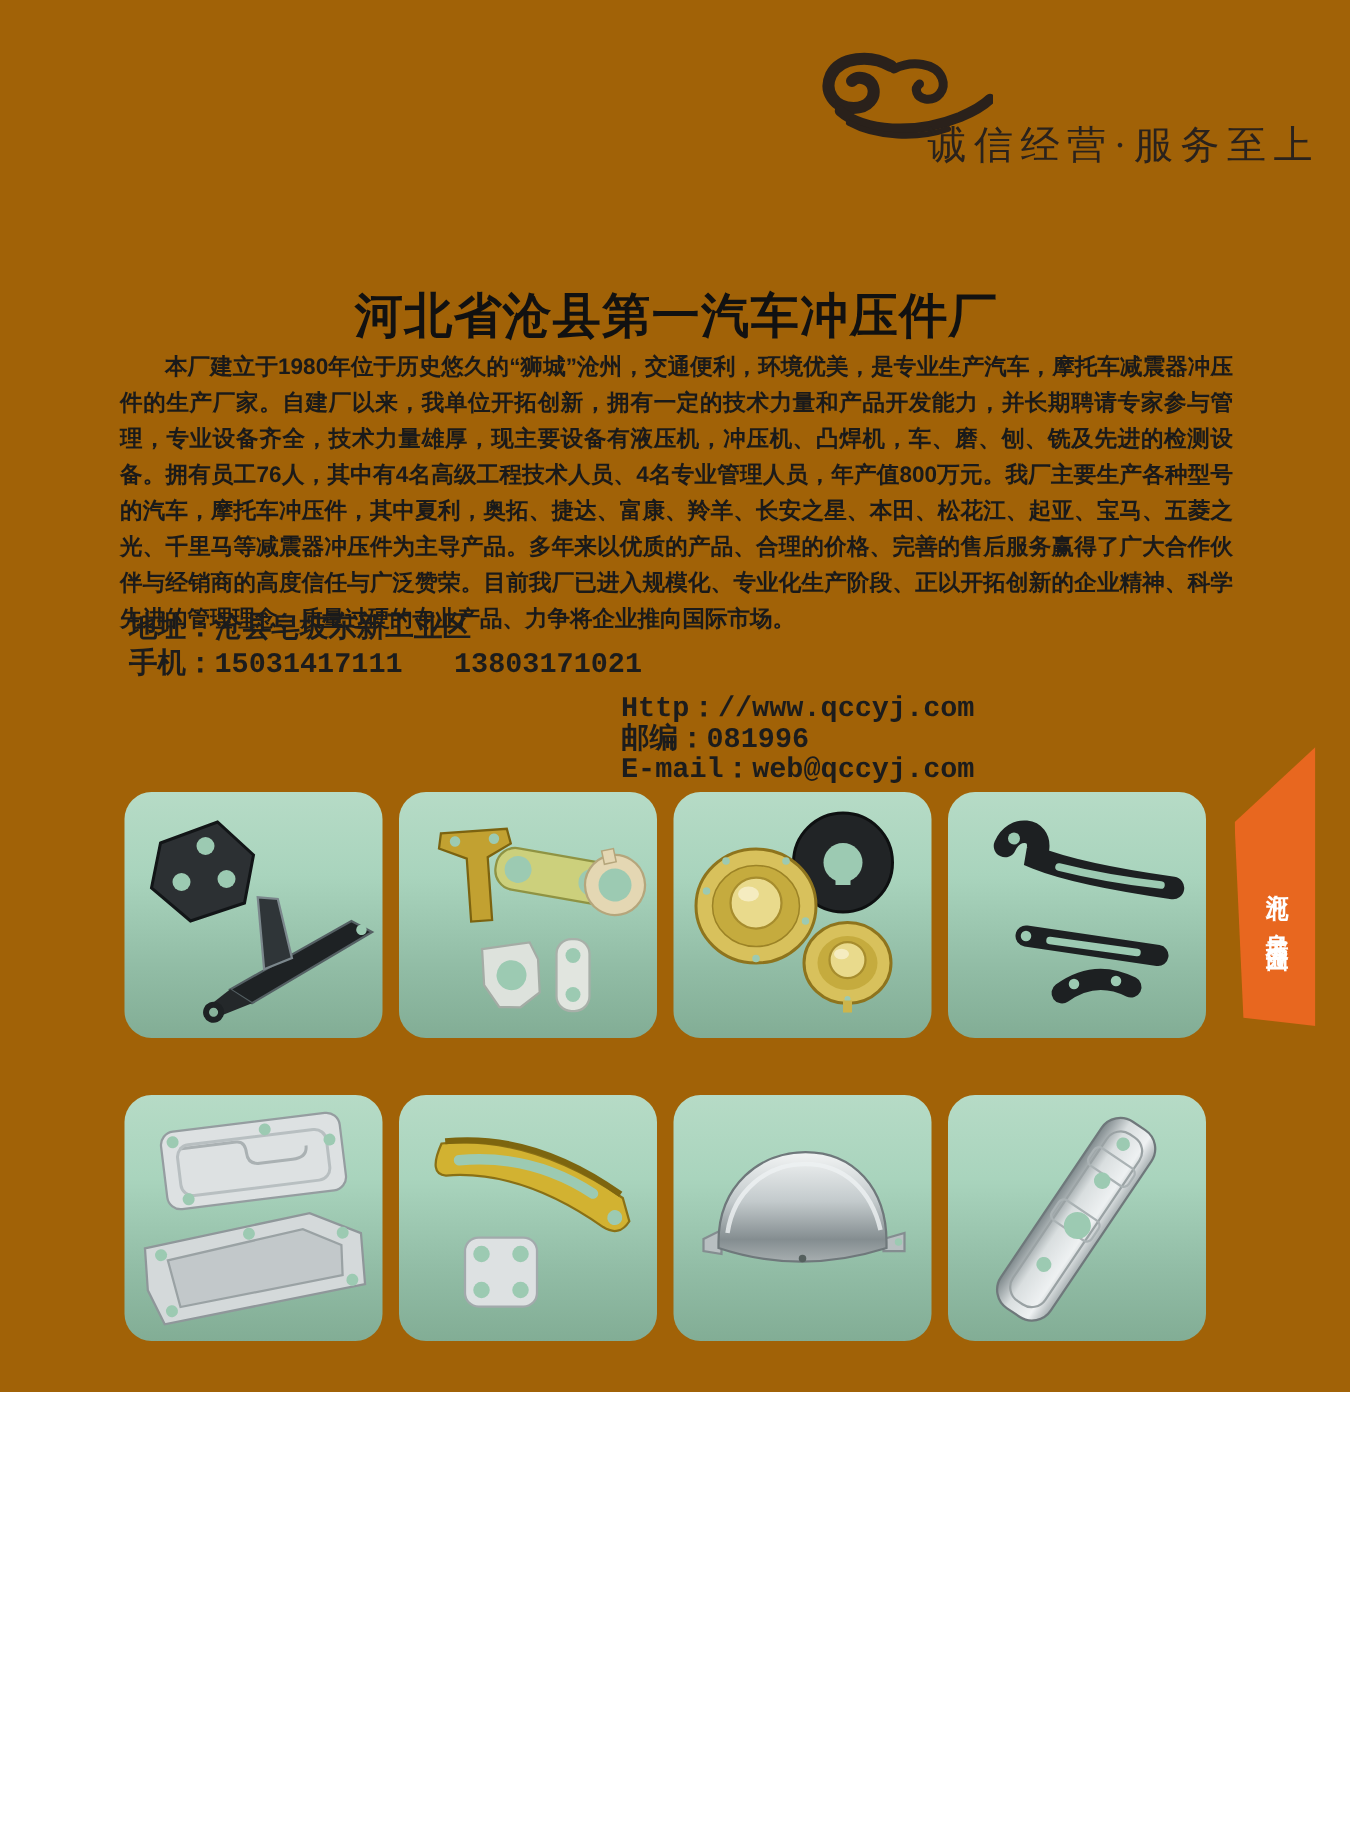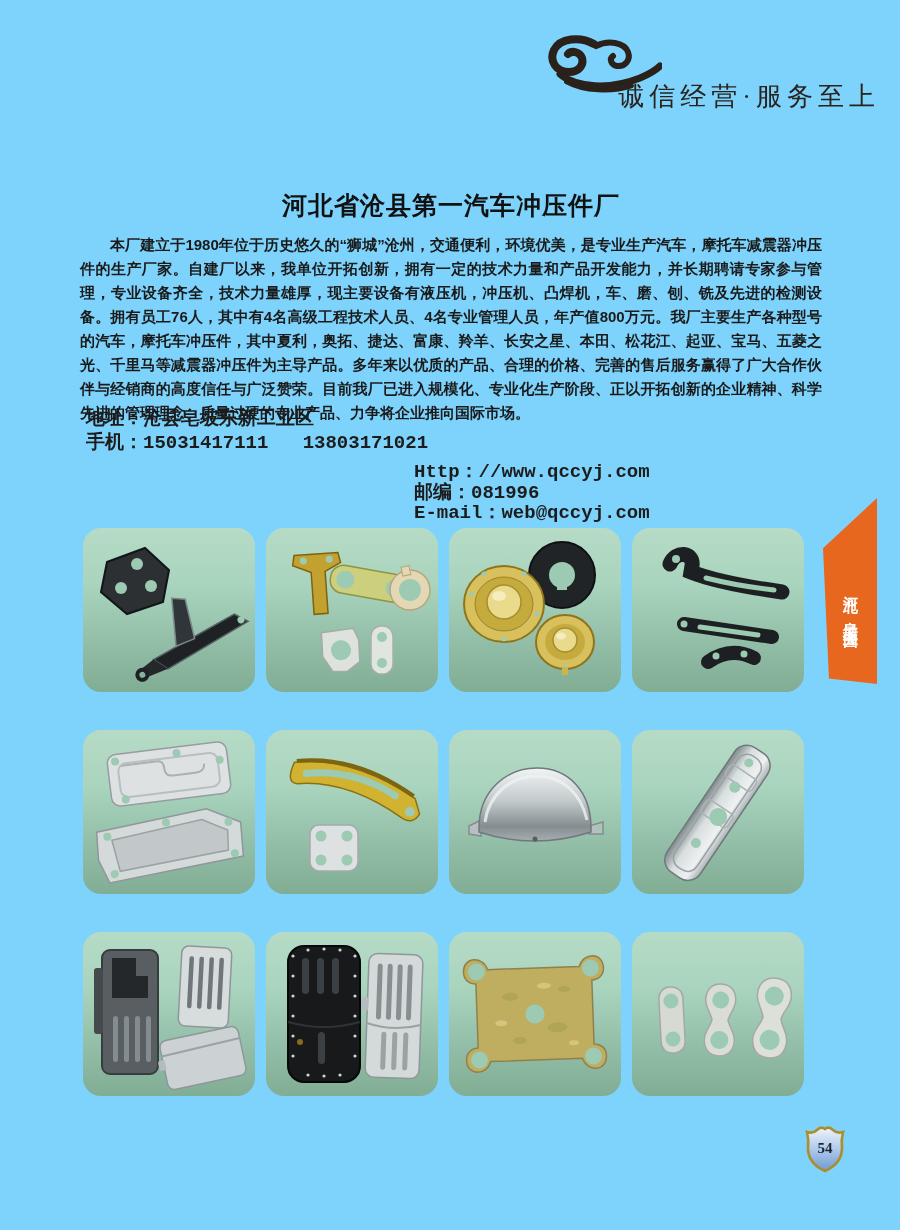--- a/index.html
+++ b/index.html
@@ -1,28 +1,28 @@
 <!DOCTYPE html>
 <html><head>
 <meta charset="utf-8">
 <style>
   * { margin:0; padding:0; box-sizing:border-box; }
   html,body { background:#ffffff; }
   body { font-family:"Liberation Sans","DejaVu Sans",sans-serif; color:#1c1c1c; }
-  .page { position:relative; width:900px; height:1230px; background:#7dd3fc; overflow:hidden; }
+  .page { position:relative; width:900px; height:928px; background:#a16207; overflow:hidden; }
 
   
   .brand { position:absolute; left:530px; top:34px; width:352px; height:80px; }
   .brand .cloud { position:absolute; left:6px; top:0; width:126px; height:62px; }
   .brand .motto { position:absolute; right:2px; bottom:0; font-family:"Liberation Serif","DejaVu Serif",serif;
                   font-size:26px; letter-spacing:5px; color:#2a221c; white-space:nowrap; }
 
   
   .title { position:absolute; top:189px; left:80px; width:742px; text-align:center;
-           font-size:25px; font-weight:700; letter-spacing:1px; color:#111; }
+           font-size:32px; font-weight:700; letter-spacing:1px; color:#111; }
   .intro { position:absolute; top:233px; left:80px; width:742px; font-size:15px; line-height:24px;
            text-align:justify; text-indent:2em; font-weight:600; color:#1a1a1a; }
 
   
   .contact { position:absolute; top:407px; left:86px; width:742px; font-size:19px;font-family:Liberation Mono, monospace; }
   .contact .row { line-height:24px; white-space:pre-wrap; }
   .contact .lbl { font-weight:700; }
   .contact .val { font-weight:600; }
   .contact .col-right { position:absolute; left:328px; top:7px;margin-top:48px; }
   .contact .col-right .row { line-height:20.5px; }

